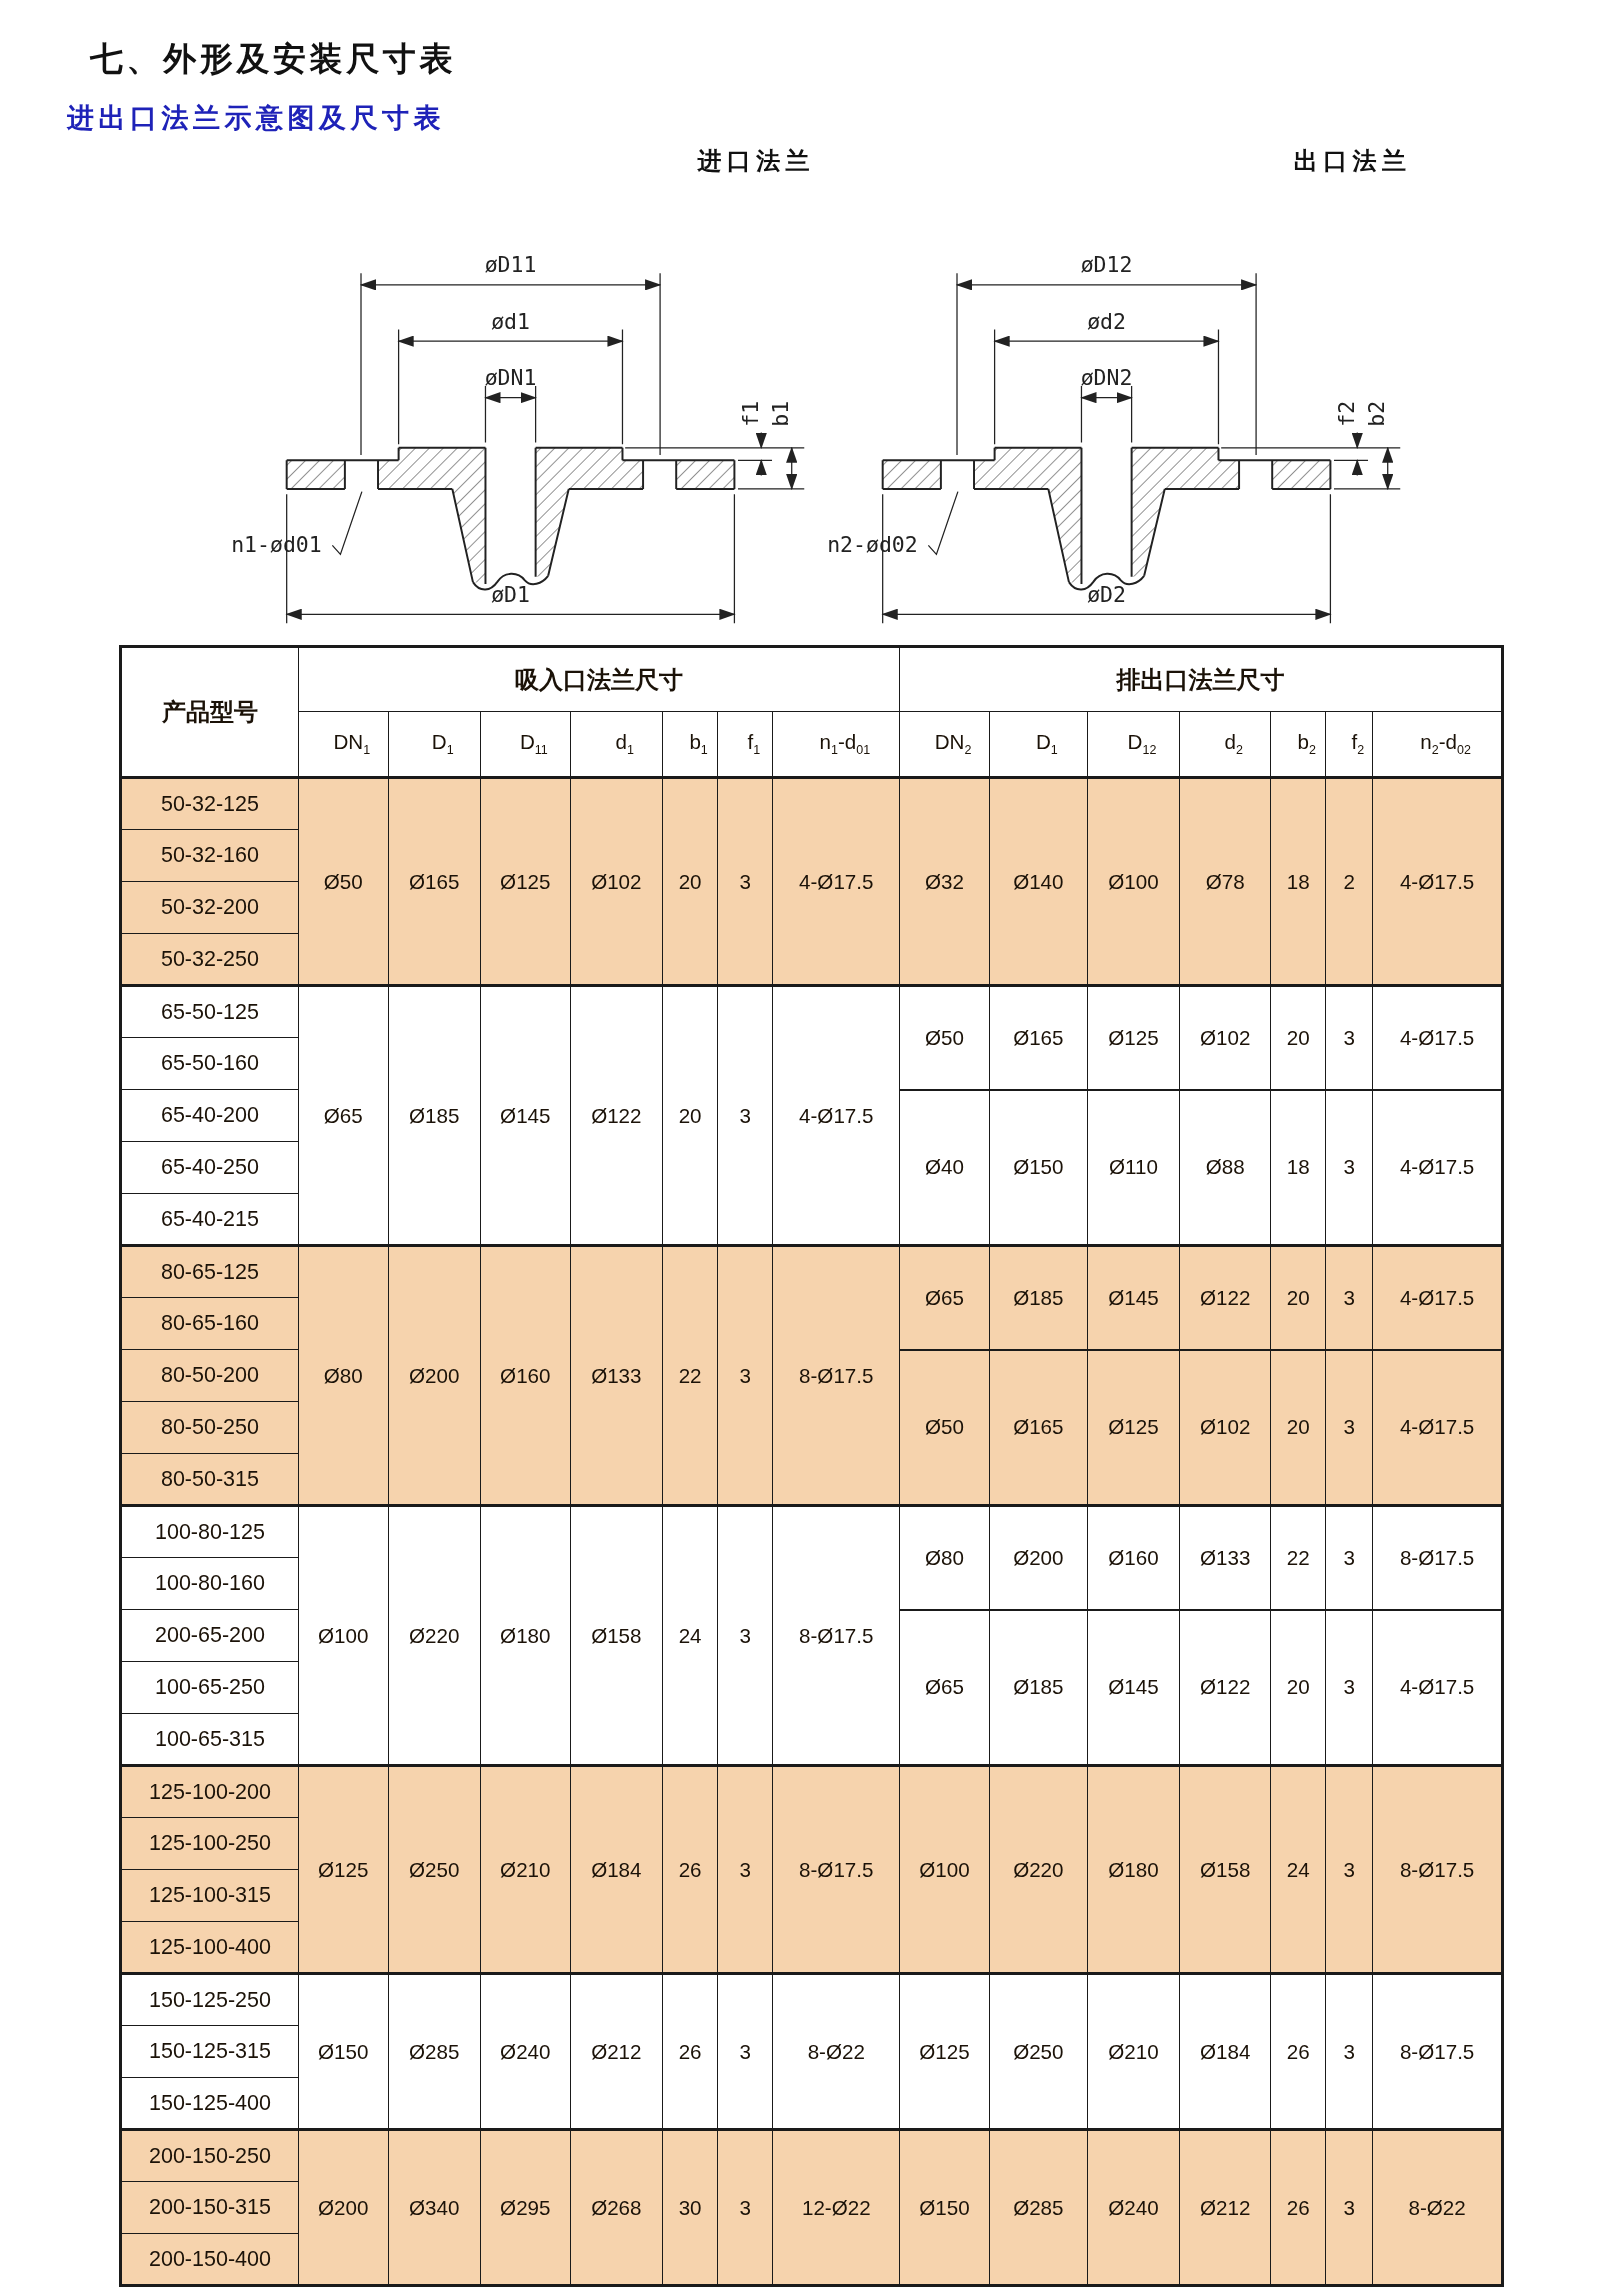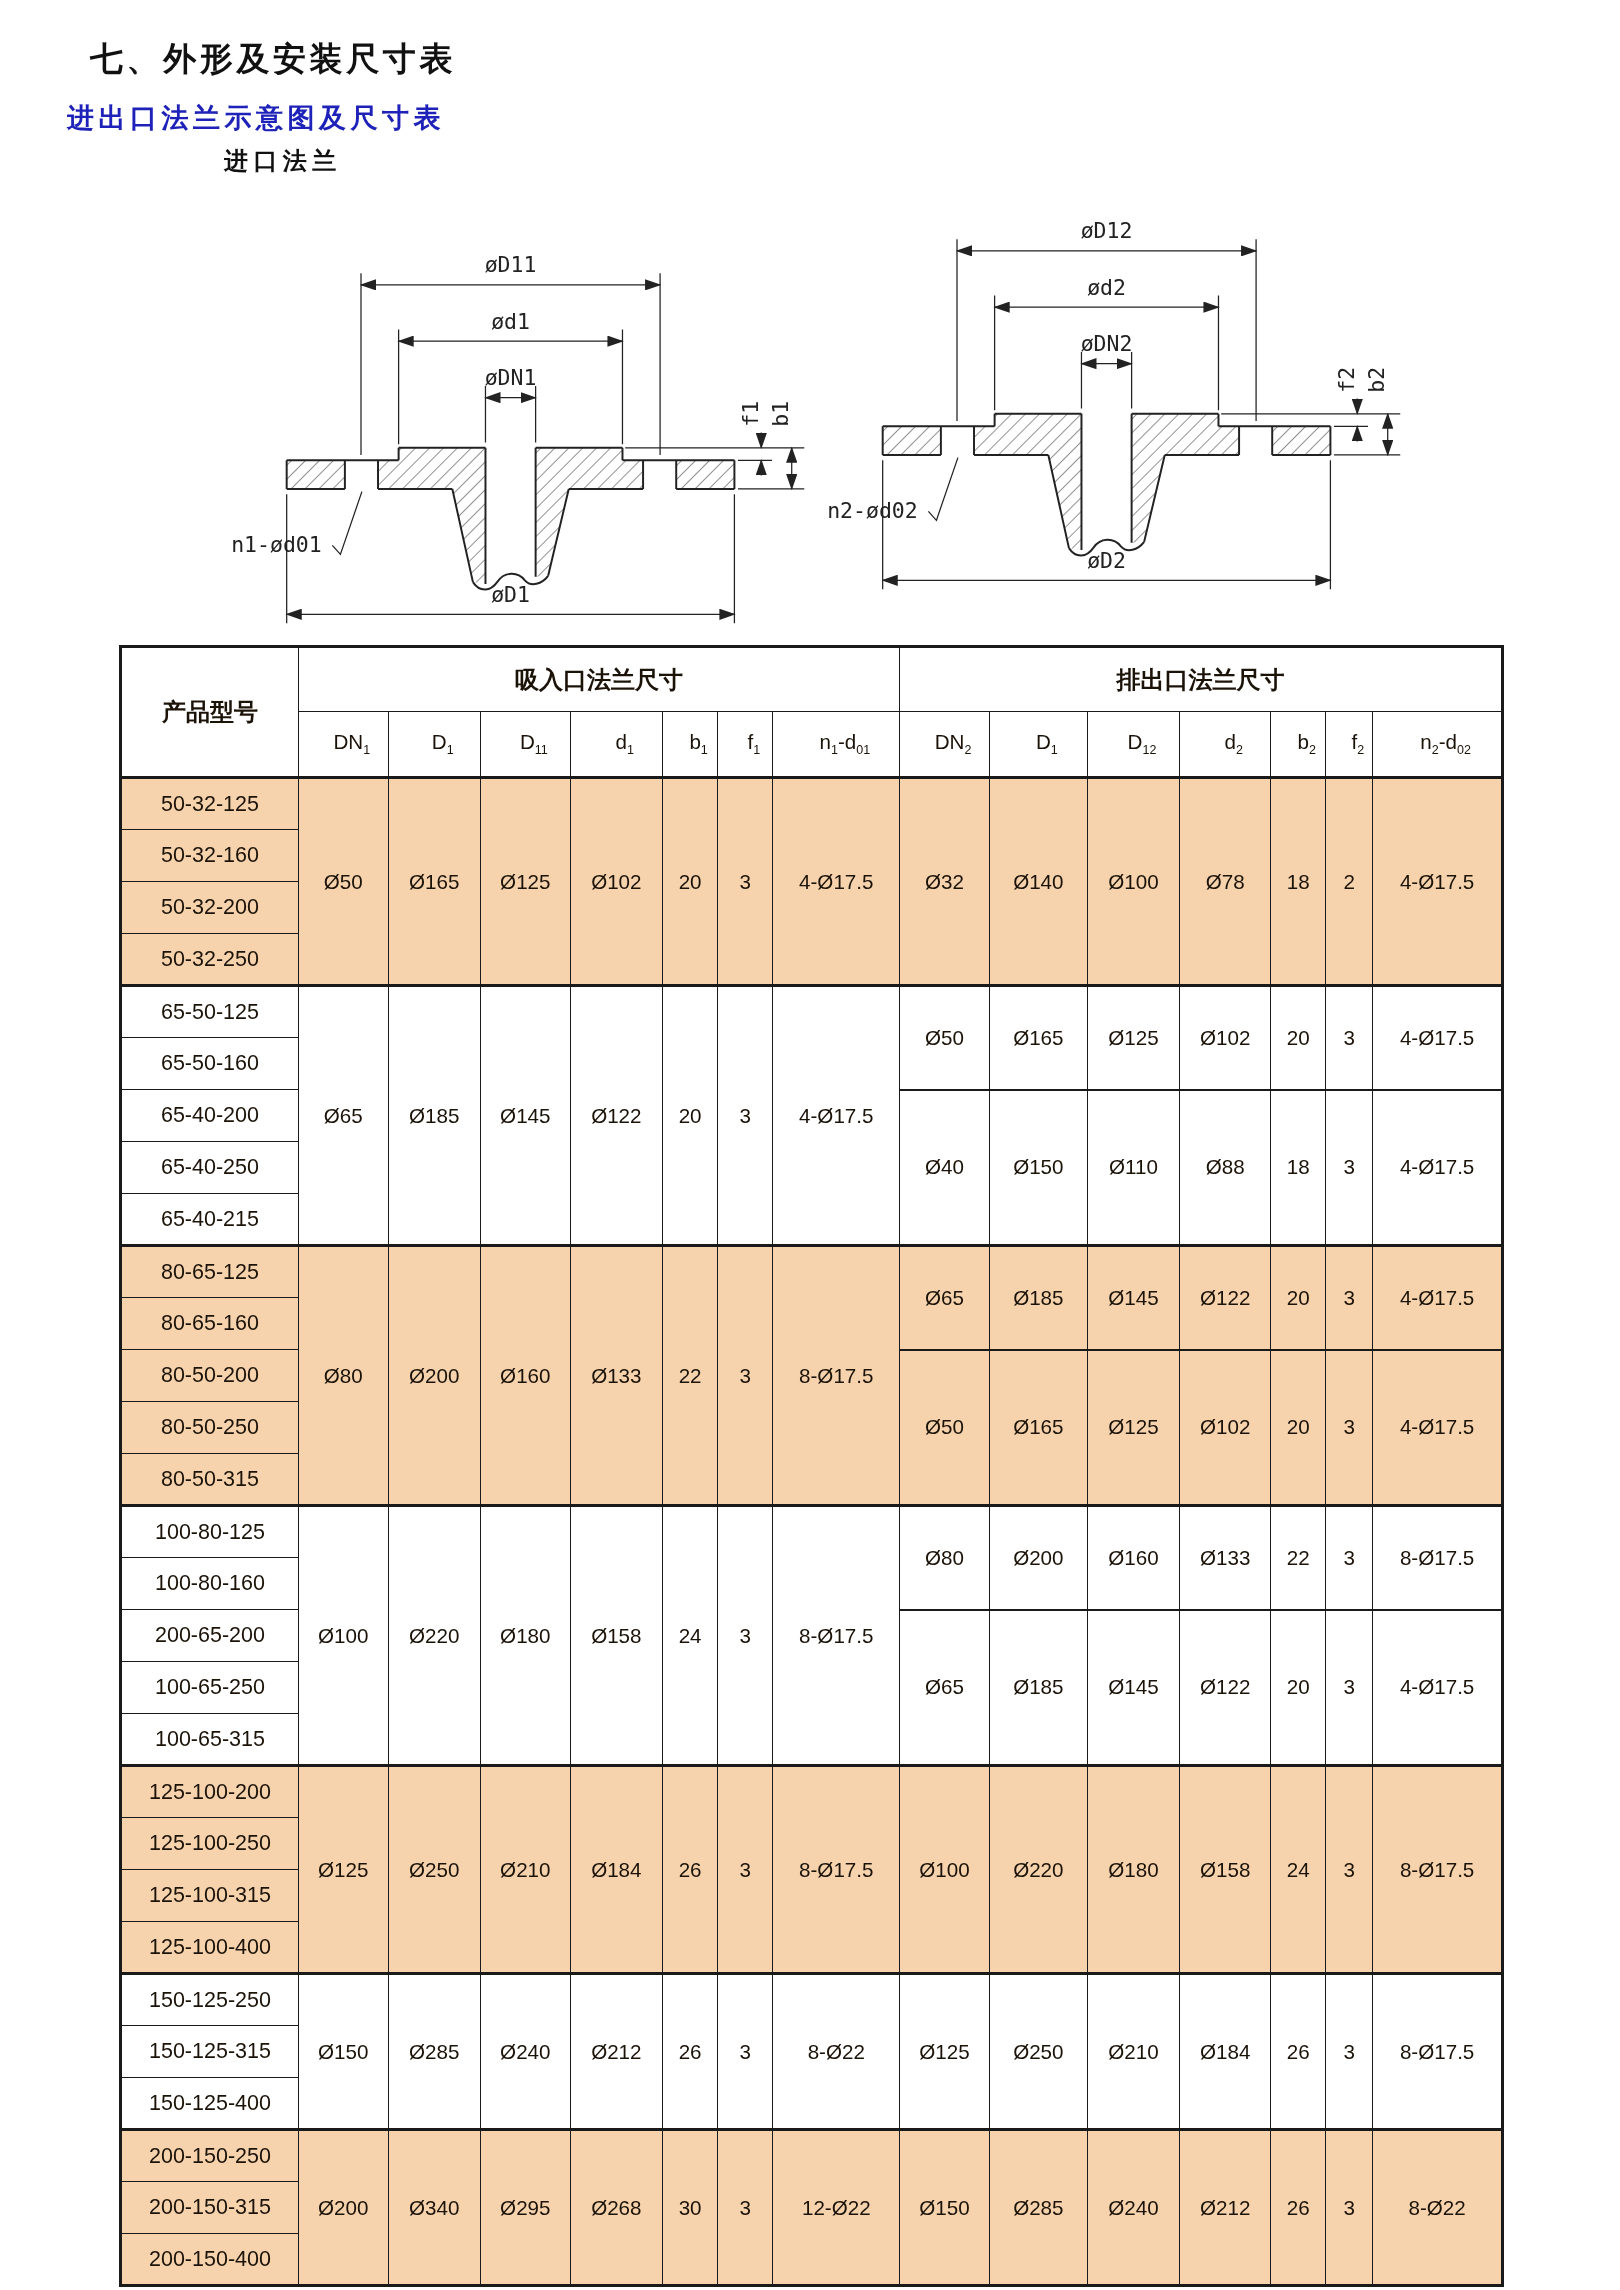--- a/index.html
+++ b/index.html
@@ -11,21 +11,21 @@
     margin:37px 0 0 90px;font-size:33px;font-weight:bold;letter-spacing:3.6px;
     font-family:"Liberation Serif",serif;color:#111;
   }
   .page-subtitle{
     margin:18px 0 0 67px;font-size:27px;font-weight:bold;letter-spacing:4.5px;
     color:#1e22b8;font-family:"Liberation Serif",serif;
   }
   .drawings{display:flex;margin:9px 0 0 224px;gap:5.4px;}
   .drawing{width:591px;}
   .drawing-title{
-    text-align:left;font-size:24px;font-weight:bold;letter-spacing:5.4px;
+    text-align:right;font-size:24px;font-weight:bold;letter-spacing:5.4px;
     color:#111;height:34px;font-family:"Liberation Serif",serif;
   }
   .drawing svg{display:block;}
   svg text{font-family:"DejaVu Sans Mono",monospace;fill:#222;}
   .dim-text{font-size:24px;}
   .flange-table{
     margin:18px 0 0 119px;border-collapse:collapse;table-layout:fixed;
     width:1385px;border:3.6px solid #1a1a1a;
   }
   .flange-table th,.flange-table td{
@@ -100,20 +100,21 @@
       <text class="dim-text" x="320" y="167" text-anchor="middle">ød1</text>
       <text class="dim-text" x="320" y="230" text-anchor="middle">øDN1</text>
       <text class="dim-text" x="596" y="262" text-anchor="middle" transform="rotate(-90 596 262)">f1</text>
       <text class="dim-text" x="630" y="262" text-anchor="middle" transform="rotate(-90 630 262)">b1</text>
       <text class="dim-text" x="8" y="416">n1-ød01</text>
       <text class="dim-text" x="320" y="472" text-anchor="middle">øD1</text>
     </svg>
   </div>
 
   <div class="drawing">
+    <div class="drawing-title">出口法兰</div>
     <svg width="591" height="448" viewBox="0 0 660 500">
       <defs>
         <pattern id="hB" width="11" height="11" patternUnits="userSpaceOnUse" patternTransform="rotate(45)">
           <line x1="0" y1="0" x2="0" y2="11" stroke="#444" stroke-width="1.3"></line>
         </pattern>
         <marker id="arB" markerWidth="13" markerHeight="9" refX="12" refY="4.5" orient="auto-start-reverse">
           <path d="M0,0 L13,4.5 L0,9 z" fill="#222"></path>
         </marker>
       </defs>
       <g>

